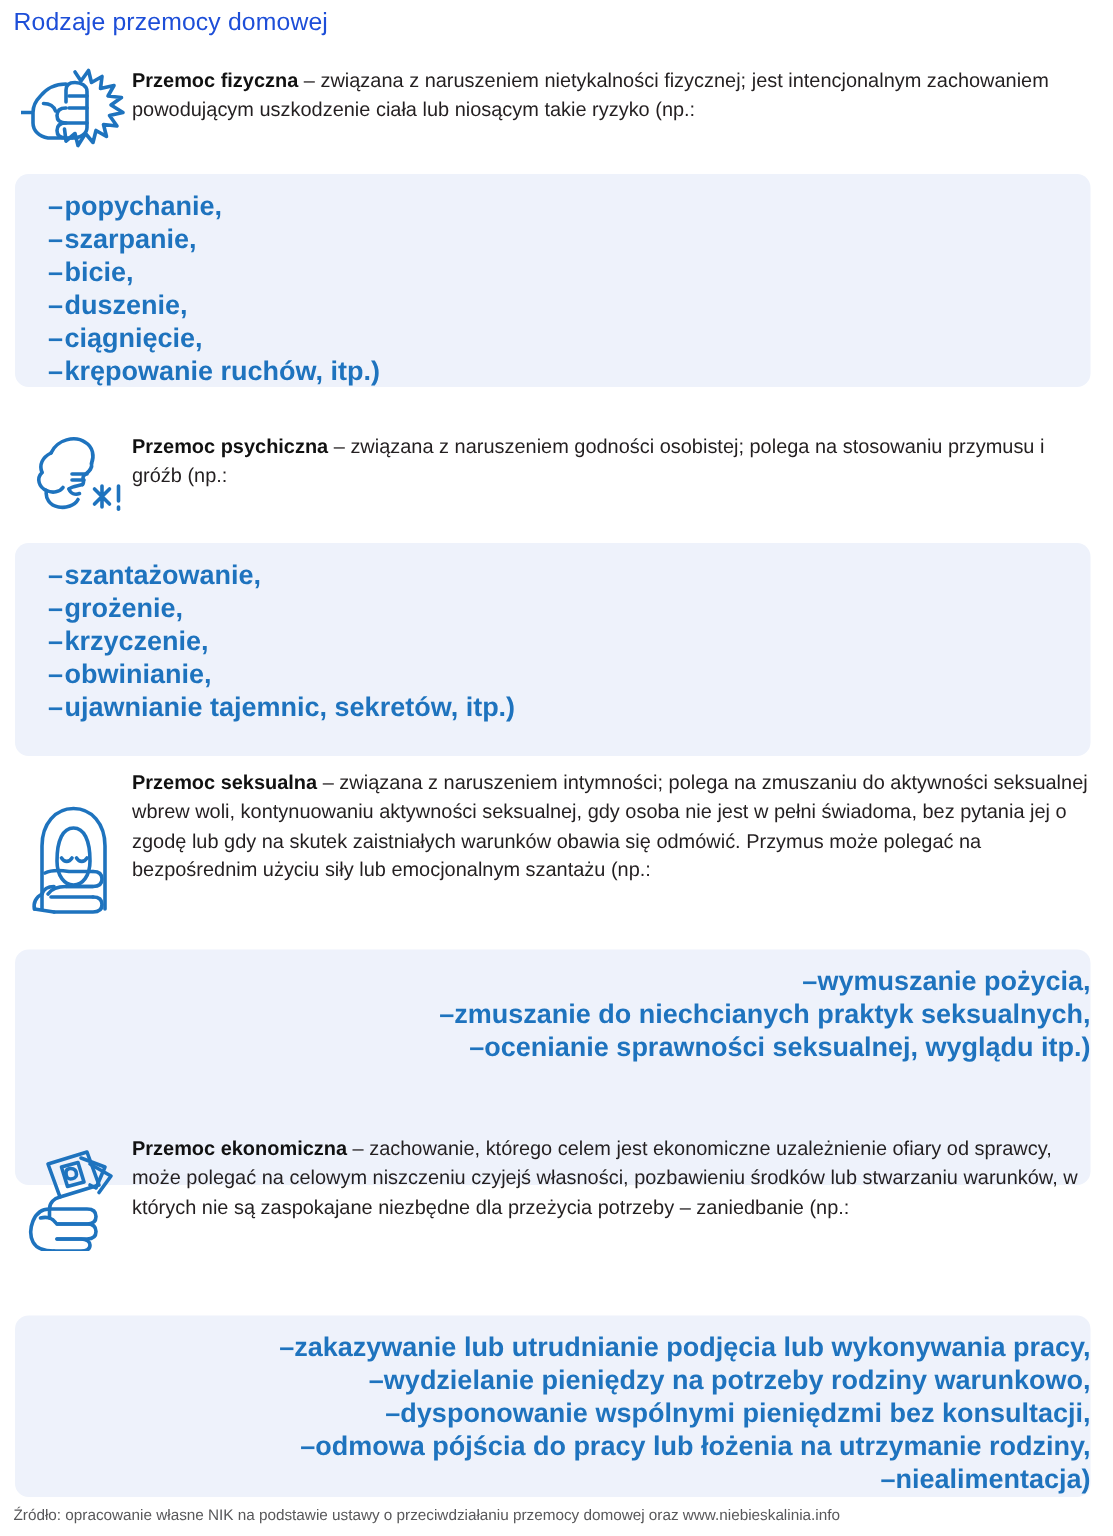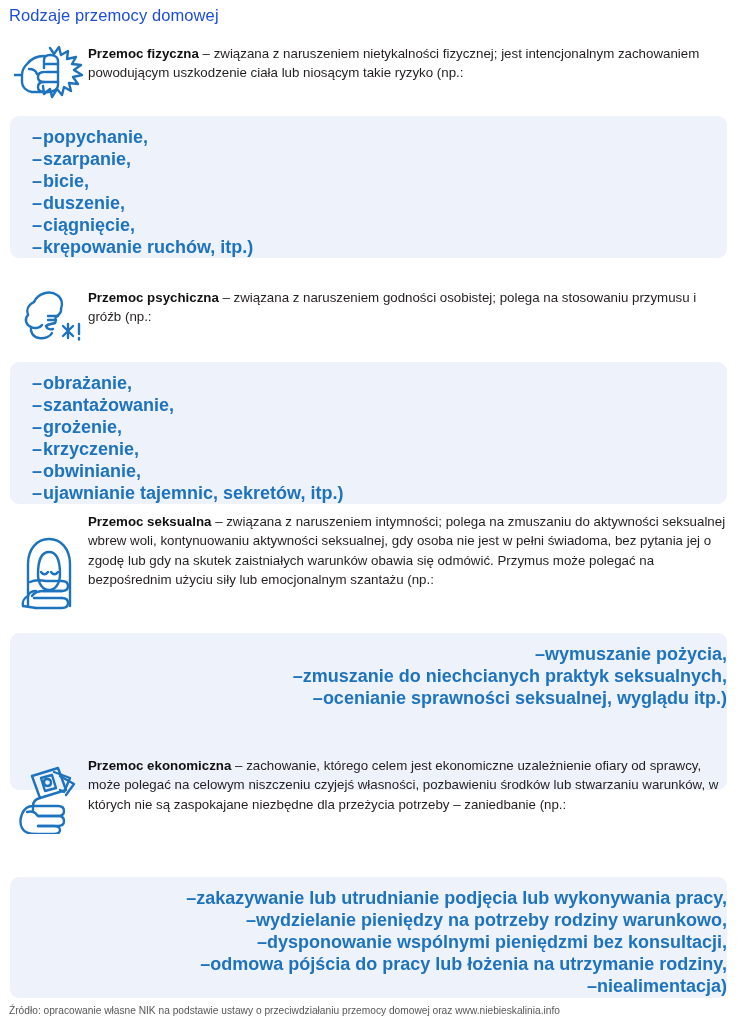--- a/index.html
+++ b/index.html
@@ -194,21 +194,20 @@
           <path d="M65 50 L65 51.5"></path>
         </svg>
       </div>
       <div class="head-text">
         <b>Przemoc psychiczna</b><span> – związana z naruszeniem godności osobistej; polega na stosowaniu przymusu i gróźb (np.:</span>
       </div>
     </div>
   </div>
   <div class="list-box" id="box-1">
     <ul>
-      <li><span class="dash">–</span><span>obrażanie,</span></li>
       <li><span class="dash">–</span><span>szantażowanie,</span></li>
       <li><span class="dash">–</span><span>grożenie,</span></li>
       <li><span class="dash">–</span><span>krzyczenie,</span></li>
       <li><span class="dash">–</span><span>obwinianie,</span></li>
       <li><span class="dash">–</span><span>ujawnianie tajemnic, sekretów, itp.)</span></li>
     </ul>
   </div>
 
   <div class="section" id="sec-2">
     <div class="section-head">

